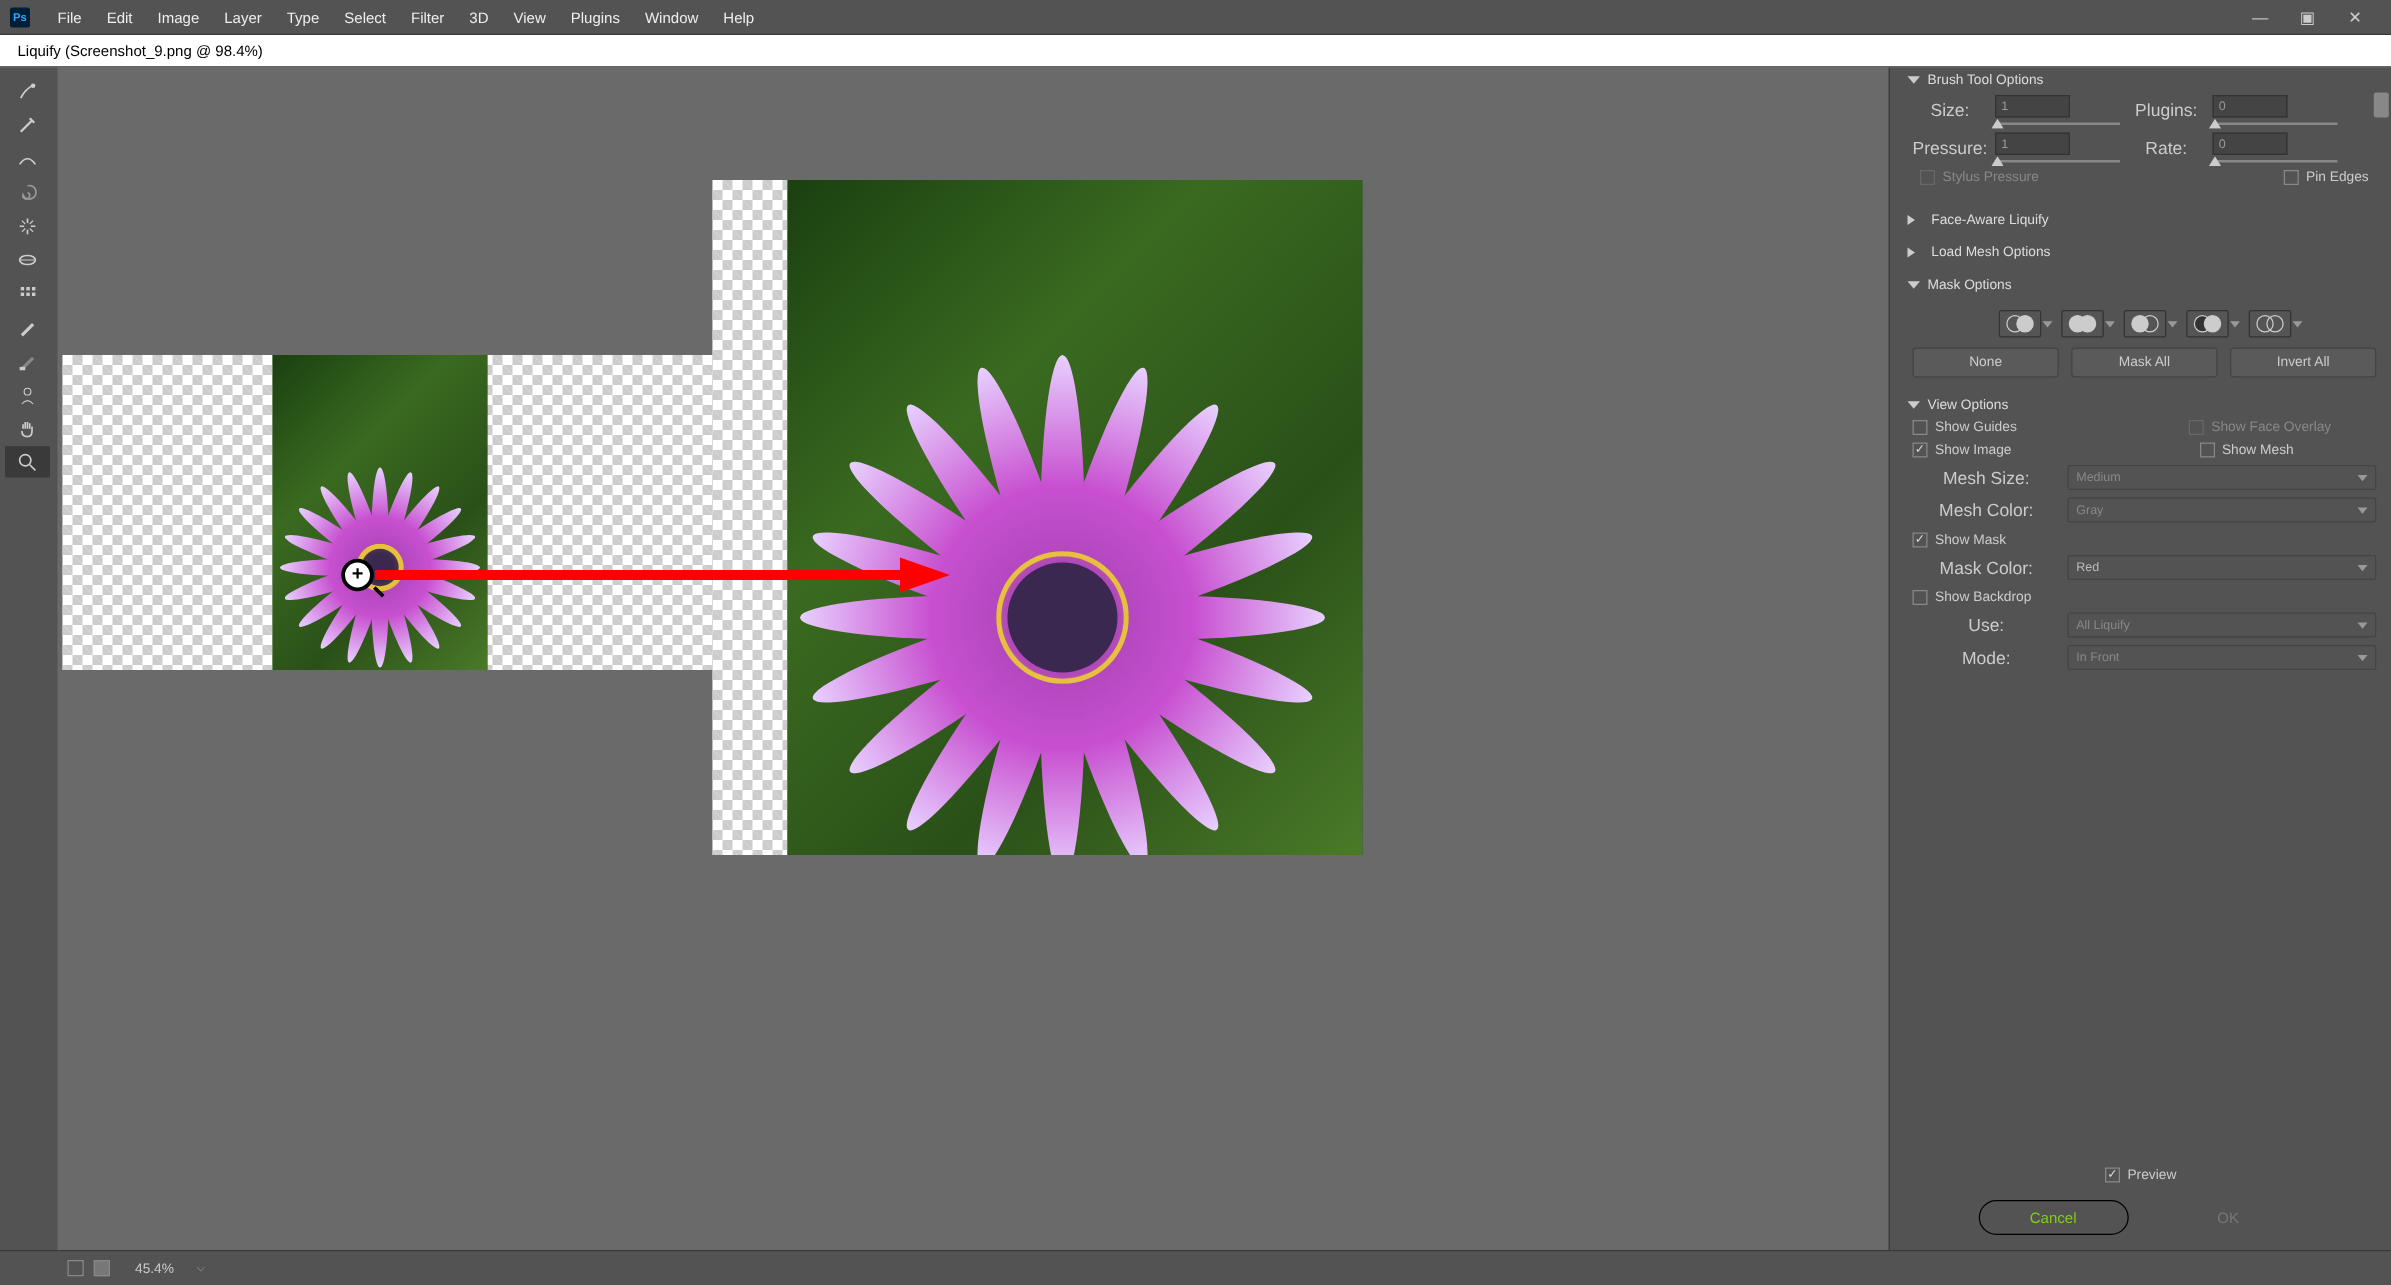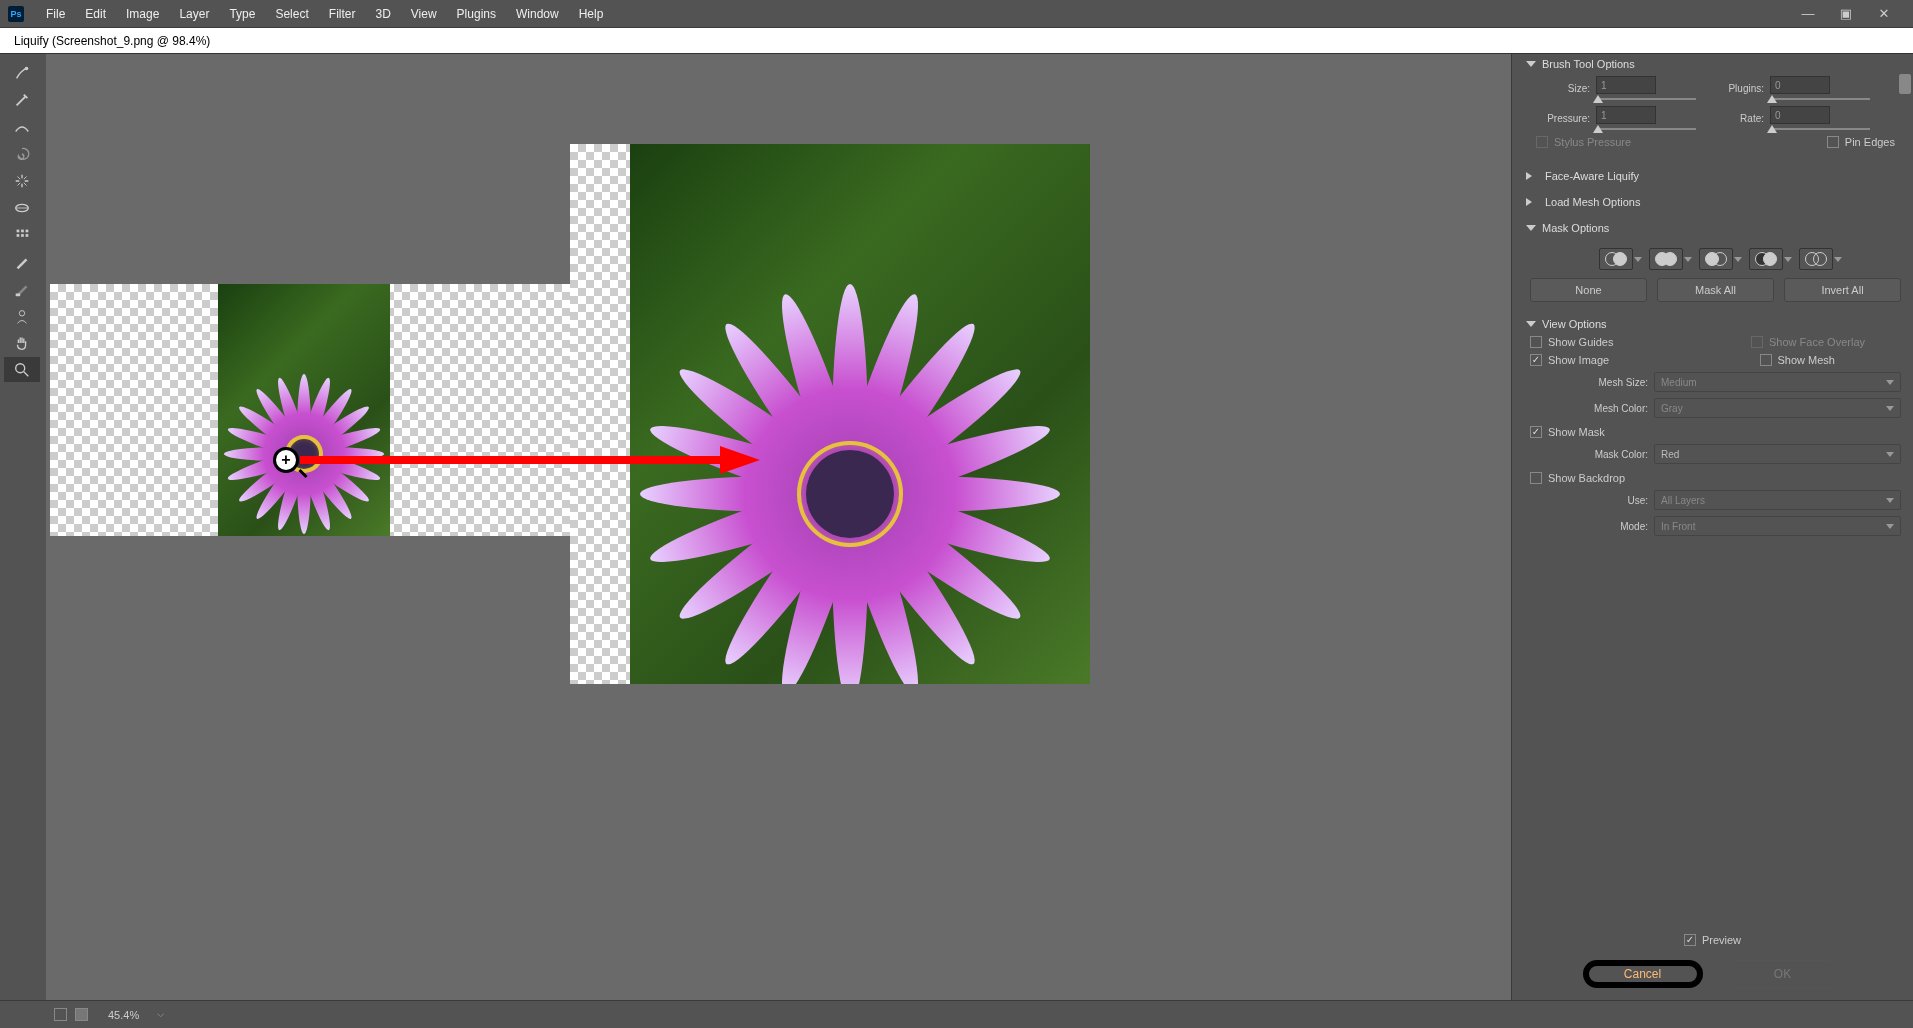--- a/index.html
+++ b/index.html
@@ -31,21 +31,21 @@
 .props { width: 402px; background: #535353; display: flex; flex-direction: column; border-left: 1px solid #3a3a3a; position: relative; }
 .props-title { padding: 8px 10px; font-size: 11px; color: #ddd; }
 .panel-content { flex:1; padding: 0 8px 0 14px; overflow: hidden; }
 .section { margin-bottom: 6px; }
 .sec-head { display: flex; align-items: center; gap: 6px; padding: 4px 0; font-size: 11px; color: #ddd; cursor: pointer; }
 .tri { width: 0; height: 0; border-left: 5px solid transparent; border-right: 5px solid transparent; }
 .tri.down { border-top: 6px solid #ccc; }
 .tri.right { border-top: 4px solid transparent; border-bottom: 4px solid transparent; border-left: 6px solid #ccc; margin-right:2px; }
 .sec-body { padding: 2px 4px 6px 4px; }
 .row { display: flex; align-items: center; gap: 6px; margin-bottom: 6px; }
-.label { font-size: 10px; color: #ccc; text-align: right; }
+.label { font-size: 14px; color: #ccc; text-align: center; }
 .num-input { width: 60px; height: 18px; background: #444; border: 1px solid #333; color: #999; font-size: 10px; padding: 0 4px; }
 .slider-track { height: 2px; background: #888; position: relative; margin-top: 4px; }
 .slider-thumb { width: 10px; height: 8px; background: #ccc; position: absolute; top: -3px; transform: translateX(-50%); clip-path: polygon(50% 0,100% 100%,0 100%); }
 .chk { width: 12px; height: 12px; border: 1px solid #888; display: inline-flex; align-items: center; justify-content: center; background: #535353; cursor: pointer; }
 .chk.on::after { content: '✓'; font-size: 10px; color: #ddd; line-height: 1; }
 .chk.disabled { opacity: 0.4; }
 .chk-label { font-size: 11px; color: #ccc; }
 .chk-label.disabled { color: #888; }
 .mask-icons { display: flex; gap: 16px; justify-content: center; margin: 8px 0; }
 .mask-ic { width: 34px; height: 22px; background: #555; border: 1px solid #333; display: flex; align-items: center; justify-content: center; position:relative; border-radius:2px; }
@@ -56,21 +56,21 @@
 .mask-btns { display: flex; gap: 10px; margin-top: 4px; }
 .btn-light { flex: 1; height: 24px; background: #5a5a5a; border: 1px solid #444; color: #ccc; font-size: 11px; display: flex; align-items: center; justify-content: center; cursor: pointer; border-radius:3px; }
 .btn-light.disabled { color: #888; }
 .dd { height: 20px; background: #535353; border: 1px solid #444; color: #bbb; font-size: 10px; padding: 0 6px; display: flex; align-items: center; cursor: pointer; position: relative; border-radius:2px; }
 .dd::after { content: ''; position: absolute; right: 6px; width: 0; height: 0; border-left: 4px solid transparent; border-right: 4px solid transparent; border-top: 5px solid #999; }
 .dd.disabled { color: #888; }
 .bottom-btns { padding: 12px 28px; display: flex; flex-direction: column; gap: 14px; }
 .preview-row { display:flex; justify-content: center; align-items:center; gap:6px; }
 .ok-cancel { display: flex; gap: 20px; justify-content: center; }
 .btn-cancel, .btn-ok { width: 120px; height: 28px; border-radius: 14px; display: flex; align-items: center; justify-content: center; font-size: 12px; cursor: pointer; }
-.btn-cancel { background: transparent; border: 6px solid #000000; color: #fdba74; }
+.btn-cancel { background: transparent; border: 1px solid #000000; color: #84cc16; }
 .btn-ok { background: transparent; border: 1px solid #555; color: #777; }
 .statusbar { height: 28px; background: #535353; display: flex; align-items: center; padding-left: 54px; border-top: 1px solid #3a3a3a; gap: 8px; }
 .sb-icon { width:13px; height:13px; border:1px solid #888; }
 .zoom-level { font-size: 11px; color: #ccc; margin-left: 12px; }
 .scrollbar-ind { position:absolute; right:2px; top:20px; width:12px; height:20px; background:#888; border-radius:2px; }
 </style>
 </head>
 <body>
 
 <div class="menubar">
@@ -376,21 +376,21 @@
         <div class="row">
               <div style="width:118px" class="label">Mask Color:</div>
               <div class="dd" style="flex:1">Red</div>
             </div>
         <div class="row" style="margin-top:8px">
               <div class="chk"></div>
               <span class="chk-label">Show Backdrop</span>
             </div>
         <div class="row">
               <div style="width:118px" class="label">Use:</div>
-              <div class="dd disabled" style="flex:1">All Layers</div>
+              <div class="dd disabled" style="flex:1">All Liquify</div>
             </div>
         <div class="row">
               <div style="width:118px" class="label">Mode:</div>
               <div class="dd disabled" style="flex:1">In Front</div>
             </div>
       </div>
     </div>
 
     </div>
 

